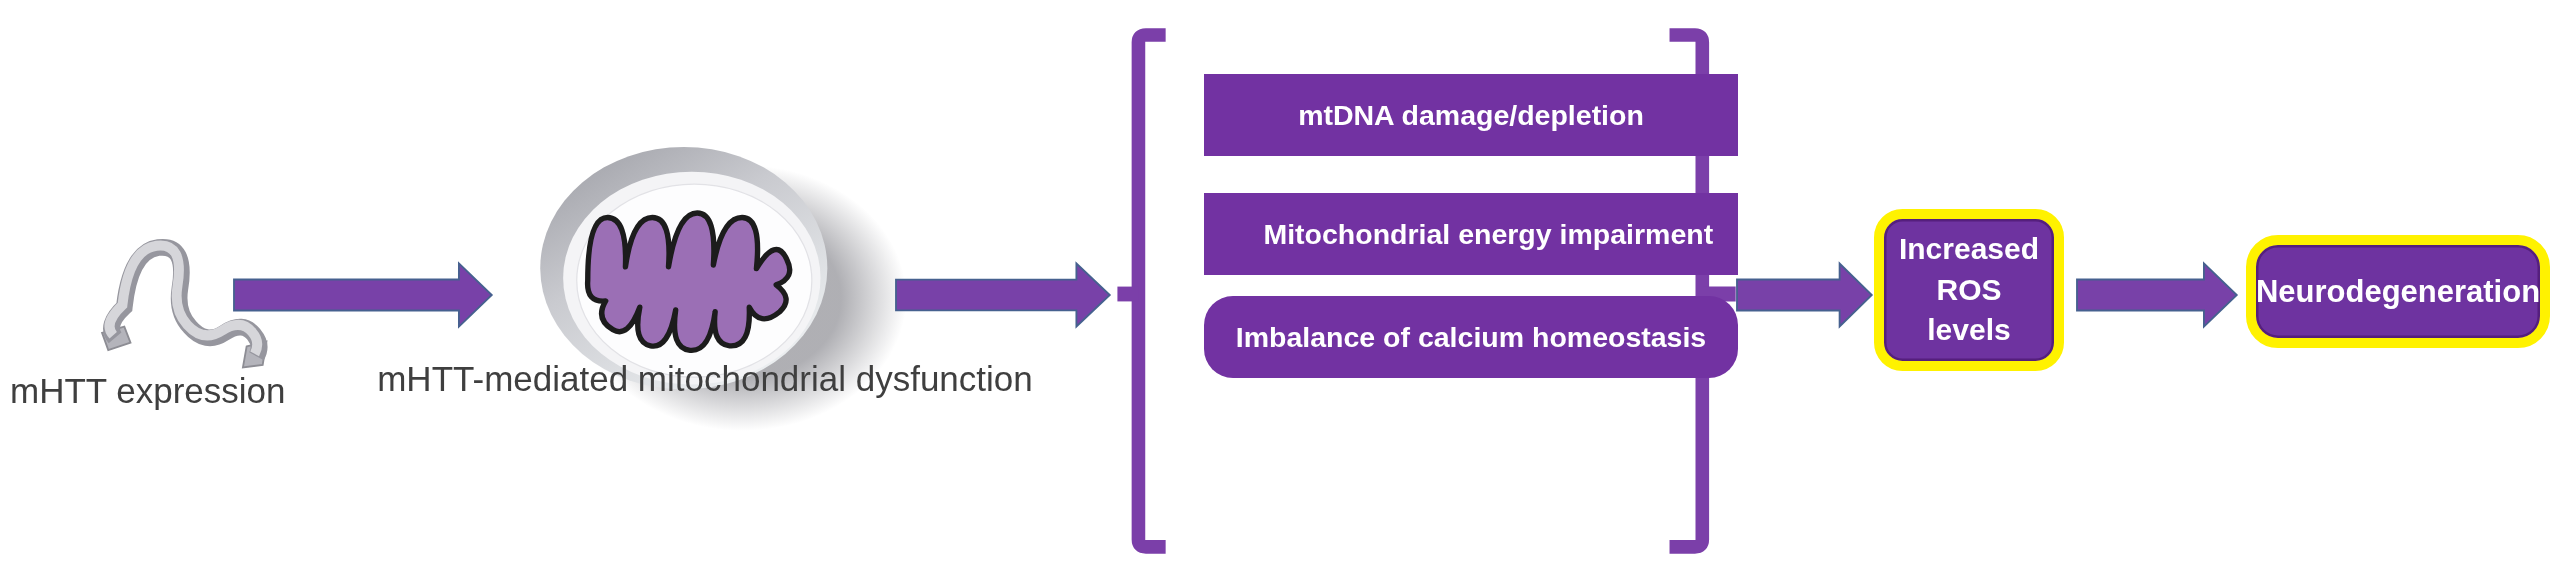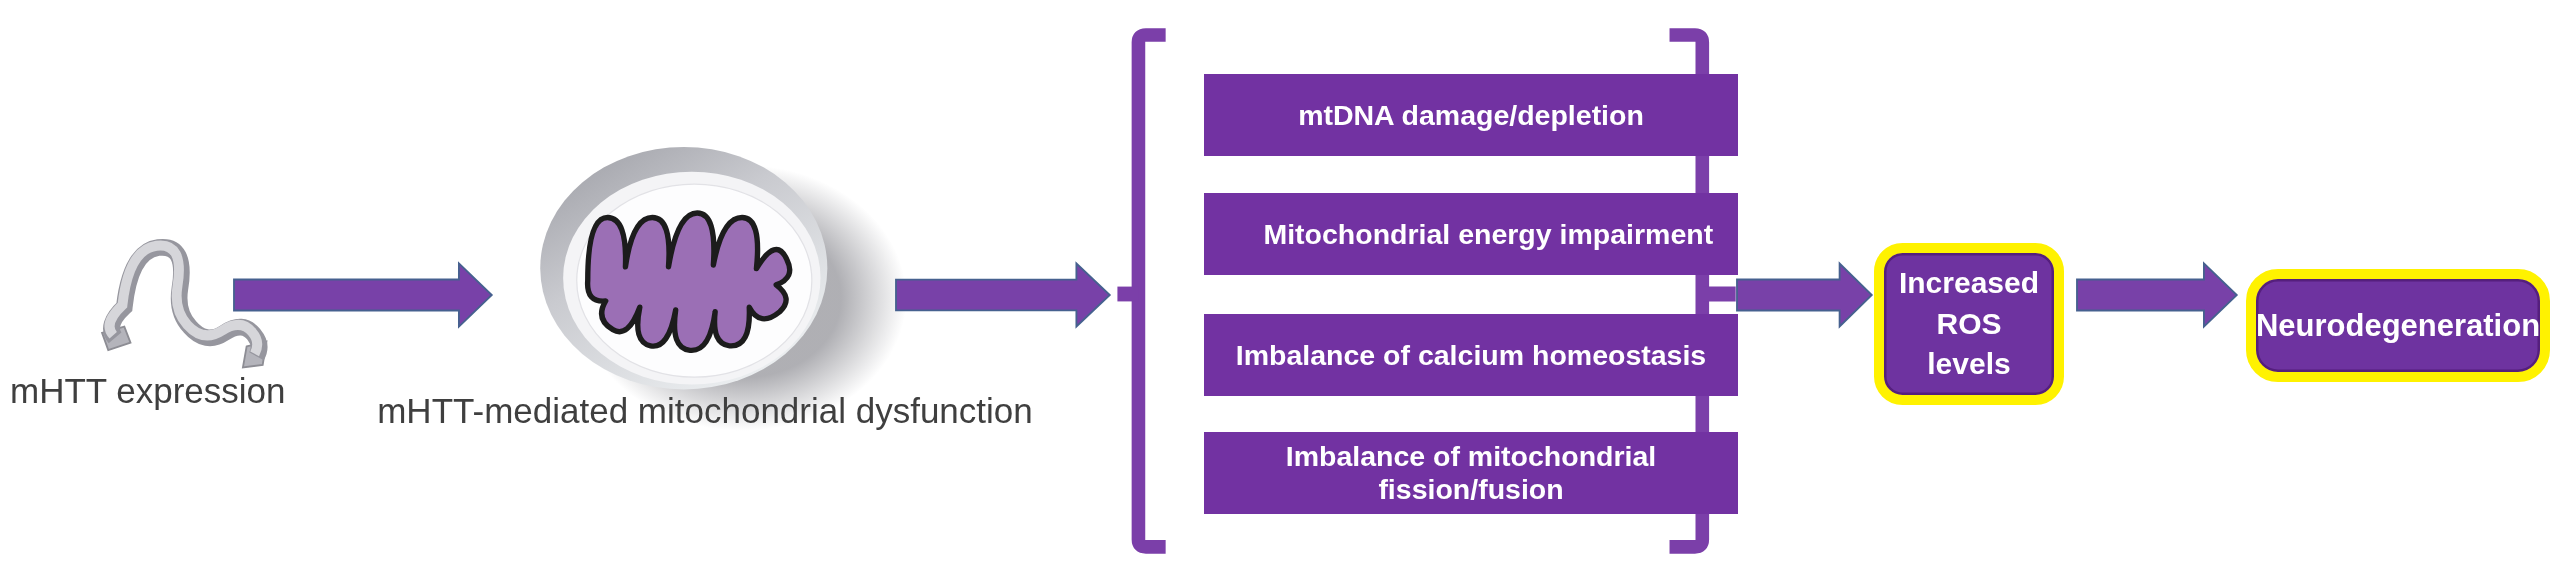--- a/index.html
+++ b/index.html
@@ -17,21 +17,20 @@
     display:flex;align-items:center;justify-content:center;text-align:center;
     color:#ffffff;font-weight:700;font-size:28.5px;line-height:1.15;padding:0 12.4px;
     box-sizing:border-box;
     margin-left:48px;
   }
   .hl-box{
     position:absolute;background:#6E33A0;border:10px solid #FFF200;
     display:flex;align-items:center;justify-content:center;text-align:center;
     color:#ffffff;font-weight:700;box-sizing:border-box;
     box-shadow:inset 0 0 0 2.5px #551F7D;
-    margin-top:34px;
   }
   .arrow-svg{position:absolute;overflow:visible;}
 </style>
 </head>
 <body>
 
 <div class="canvas">
 
   <svg class="abs" style="left:87px;top:234px;" width="192" height="139" viewBox="0 0 310 225">
 
@@ -78,21 +77,21 @@
         Q360,215 372,242 Q382,262 360,270
         Q380,285 364,300 Q342,318 330,295
         Q332,340 308,338 Q288,336 292,300
         Q286,345 264,343 Q242,341 248,298
         Q240,342 220,338 Q200,334 208,295
         Q195,330 178,320 Q158,308 170,288
         Q148,290 150,265 Z" fill="#9B6FB5" stroke="#1c1c1c" stroke-width="6" stroke-linejoin="round"></path>
     </g>
   </svg>
 
-  <div class="abs caption" style="left:365px;top:392px;width:680px;">mHTT-mediated mitochondrial dysfunction</div>
+  <div class="abs caption" style="left:365px;top:360px;width:680px;">mHTT-mediated mitochondrial dysfunction</div>
 
   <svg class="abs arrow-svg" style="left:896px;top:262px;" width="215" height="66" viewBox="0 0 348 106">
     <polygon points="0,28 292,28 292,2 346,53 292,104 292,78 0,78" fill="#7841A8" stroke="#46618F" stroke-width="3" stroke-linejoin="miter"></polygon>
   </svg>
 
   <svg class="abs" style="left:1110px;top:28px;" width="643" height="532" viewBox="0 0 1040 860">
 
     <path d="M90,11 L58,11 Q46,11 46,23 L46,827 Q46,839 58,839 L90,839" fill="none" stroke="#7B3FA9" stroke-width="22"></path>
 
     <path d="M905,11 L946,11 Q958,11 958,23 L958,827 Q958,839 946,839 L905,839" fill="none" stroke="#7B3FA9" stroke-width="22"></path>
@@ -100,25 +99,22 @@
     <line x1="12" y1="430" x2="46" y2="430" stroke="#7B3FA9" stroke-width="24"></line>
     <line x1="958" y1="430" x2="1012" y2="430" stroke="#7B3FA9" stroke-width="24"></line>
   </svg>
 
   <div class="effect-box" style="top:74px;">
     <span>mtDNA damage/depletion</span>
   </div>
   <div class="effect-box" style="top:193px;padding-left:47px;">
     <span>Mitochondrial energy impairment</span>
   </div>
-  <div class="effect-box" style="top:314px;">
+  <div class="effect-box" style="top:296px;border-radius:29px;">
     <span>Imbalance of calcium homeostasis</span>
-  </div>
-  <div class="effect-box" style="top:432px;">
-    <span>Imbalance of mitochondrial fission/fusion</span>
   </div>
 
   <svg class="abs arrow-svg" style="left:1737px;top:262px;" width="136" height="66" viewBox="0 0 220 106">
     <polygon points="0,28 166,28 166,2 218,53 166,104 166,78 0,78" fill="#7841A8" stroke="#46618F" stroke-width="3" stroke-linejoin="miter"></polygon>
   </svg>
 
   <div class="hl-box" style="left:1874px;top:209px;width:190px;height:162px;border-radius:28.5px;font-size:30px;line-height:1.35;">
     <span style="display:block;width:155px;">Increased ROS levels</span>
   </div>
 

